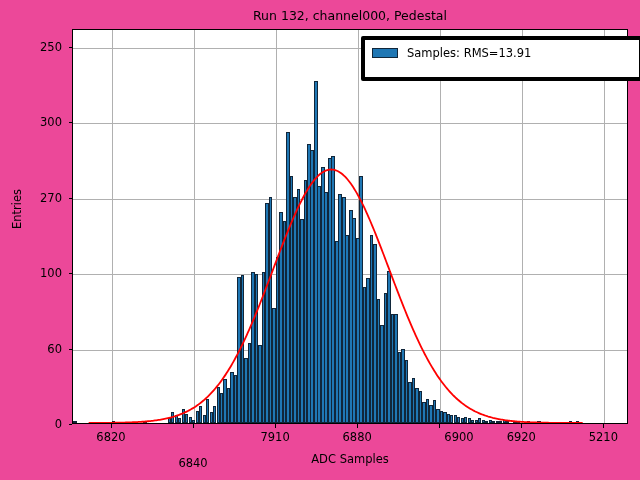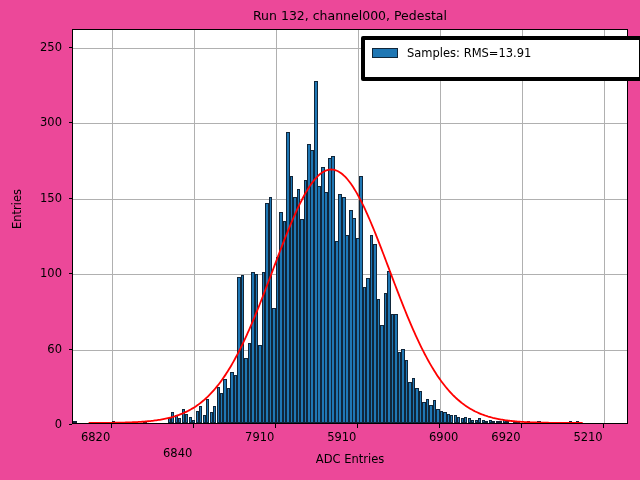--- a/index.html
+++ b/index.html
@@ -80,20 +80,21 @@
   .tick-y {
     position: absolute;
     height: 1px;
     width: 3.5px;
     background: #000000;
   }
   .ticklabel-x {
     position: absolute;
     font-size: 11.5px;
     color: #000000;
+    text-align: center;
     width: 60px;
     line-height: 14px;
   }
   .ticklabel-y {
     position: absolute;
     font-size: 11.5px;
     color: #000000;
     text-align: right;
     width: 46px;
     line-height: 14px;
@@ -291,48 +292,48 @@
       </div>
     <svg id="curve-layer" viewBox="0 0 556 395" preserveAspectRatio="none">
       <path id="fit-path" fill="none" stroke="#ff0000" stroke-width="1.8" stroke-linejoin="round" stroke-linecap="round" vector-effect="non-scaling-stroke" d="M16.41 394.96 L17.59 394.95 L18.77 394.95 L19.95 394.94 L21.12 394.94 L22.30 394.93 L23.48 394.93 L24.65 394.92 L25.83 394.92 L27.01 394.91 L28.19 394.90 L29.36 394.89 L30.54 394.89 L31.72 394.88 L32.89 394.87 L34.07 394.85 L35.25 394.84 L36.43 394.83 L37.60 394.82 L38.78 394.80 L39.96 394.79 L41.14 394.77 L42.31 394.75 L43.49 394.73 L44.67 394.71 L45.84 394.69 L47.02 394.67 L48.20 394.64 L49.38 394.61 L50.55 394.58 L51.73 394.55 L52.91 394.52 L54.09 394.48 L55.26 394.45 L56.44 394.41 L57.62 394.36 L58.79 394.32 L59.97 394.27 L61.15 394.21 L62.33 394.16 L63.50 394.10 L64.68 394.04 L65.86 393.97 L67.04 393.90 L68.21 393.82 L69.39 393.74 L70.57 393.66 L71.74 393.56 L72.92 393.47 L74.10 393.37 L75.28 393.26 L76.45 393.14 L77.63 393.02 L78.81 392.89 L79.99 392.76 L81.16 392.62 L82.34 392.46 L83.52 392.30 L84.69 392.13 L85.87 391.96 L87.05 391.77 L88.23 391.57 L89.40 391.36 L90.58 391.14 L91.76 390.91 L92.94 390.67 L94.11 390.41 L95.29 390.14 L96.47 389.85 L97.64 389.56 L98.82 389.24 L100.00 388.92 L101.18 388.57 L102.35 388.21 L103.53 387.83 L104.71 387.43 L105.89 387.02 L107.06 386.59 L108.24 386.13 L109.42 385.66 L110.59 385.16 L111.77 384.64 L112.95 384.10 L114.13 383.53 L115.30 382.94 L116.48 382.33 L117.66 381.69 L118.84 381.02 L120.01 380.32 L121.19 379.60 L122.37 378.85 L123.54 378.06 L124.72 377.25 L125.90 376.41 L127.08 375.53 L128.25 374.62 L129.43 373.68 L130.61 372.70 L131.78 371.69 L132.96 370.64 L134.14 369.55 L135.32 368.43 L136.49 367.27 L137.67 366.06 L138.85 364.82 L140.03 363.54 L141.20 362.22 L142.38 360.86 L143.56 359.45 L144.73 358.00 L145.91 356.51 L147.09 354.98 L148.27 353.40 L149.44 351.77 L150.62 350.10 L151.80 348.39 L152.98 346.63 L154.15 344.82 L155.33 342.97 L156.51 341.07 L157.68 339.13 L158.86 337.13 L160.04 335.10 L161.22 333.01 L162.39 330.88 L163.57 328.70 L164.75 326.48 L165.93 324.21 L167.10 321.90 L168.28 319.54 L169.46 317.14 L170.63 314.69 L171.81 312.20 L172.99 309.67 L174.17 307.09 L175.34 304.48 L176.52 301.83 L177.70 299.14 L178.88 296.41 L180.05 293.64 L181.23 290.84 L182.41 288.01 L183.58 285.14 L184.76 282.24 L185.94 279.32 L187.12 276.36 L188.29 273.38 L189.47 270.38 L190.65 267.35 L191.83 264.31 L193.00 261.25 L194.18 258.17 L195.36 255.08 L196.53 251.97 L197.71 248.86 L198.89 245.74 L200.07 242.62 L201.24 239.49 L202.42 236.37 L203.60 233.25 L204.78 230.13 L205.95 227.02 L207.13 223.93 L208.31 220.85 L209.48 217.79 L210.66 214.74 L211.84 211.72 L213.02 208.73 L214.19 205.76 L215.37 202.82 L216.55 199.92 L217.73 197.06 L218.90 194.23 L220.08 191.45 L221.26 188.72 L222.43 186.03 L223.61 183.40 L224.79 180.81 L225.97 178.29 L227.14 175.83 L228.32 173.43 L229.50 171.09 L230.68 168.82 L231.85 166.63 L233.03 164.50 L234.21 162.45 L235.38 160.48 L236.56 158.59 L237.74 156.78 L238.92 155.06 L240.09 153.42 L241.27 151.87 L242.45 150.41 L243.62 149.04 L244.80 147.77 L245.98 146.59 L247.16 145.51 L248.33 144.52 L249.51 143.63 L250.69 142.85 L251.87 142.16 L253.04 141.58 L254.22 141.10 L255.40 140.72 L256.57 140.45 L257.75 140.28 L258.93 140.21 L260.11 140.25 L261.28 140.39 L262.46 140.64 L263.64 140.99 L264.82 141.44 L265.99 142.00 L267.17 142.65 L268.35 143.41 L269.52 144.27 L270.70 145.23 L271.88 146.29 L273.06 147.44 L274.23 148.69 L275.41 150.03 L276.59 151.47 L277.77 152.99 L278.94 154.61 L280.12 156.31 L281.30 158.10 L282.47 159.97 L283.65 161.92 L284.83 163.94 L286.01 166.05 L287.18 168.23 L288.36 170.47 L289.54 172.79 L290.72 175.18 L291.89 177.62 L293.07 180.13 L294.25 182.69 L295.42 185.32 L296.60 187.99 L297.78 190.71 L298.96 193.48 L300.13 196.29 L301.31 199.15 L302.49 202.04 L303.67 204.96 L304.84 207.92 L306.02 210.91 L307.20 213.93 L308.37 216.96 L309.55 220.02 L310.73 223.10 L311.91 226.19 L313.08 229.29 L314.26 232.41 L315.44 235.53 L316.62 238.65 L317.79 241.78 L318.97 244.90 L320.15 248.02 L321.32 251.14 L322.50 254.24 L323.68 257.34 L324.86 260.42 L326.03 263.49 L327.21 266.54 L328.39 269.57 L329.57 272.58 L330.74 275.56 L331.92 278.52 L333.10 281.46 L334.27 284.36 L335.45 287.24 L336.63 290.08 L337.81 292.89 L338.98 295.66 L340.16 298.40 L341.34 301.11 L342.51 303.77 L343.69 306.39 L344.87 308.98 L346.05 311.52 L347.22 314.02 L348.40 316.48 L349.58 318.90 L350.76 321.27 L351.93 323.59 L353.11 325.87 L354.29 328.11 L355.46 330.30 L356.64 332.44 L357.82 334.54 L359.00 336.59 L360.17 338.59 L361.35 340.55 L362.53 342.46 L363.71 344.33 L364.88 346.15 L366.06 347.92 L367.24 349.65 L368.41 351.33 L369.59 352.96 L370.77 354.56 L371.95 356.10 L373.12 357.61 L374.30 359.07 L375.48 360.48 L376.66 361.86 L377.83 363.19 L379.01 364.48 L380.19 365.73 L381.36 366.95 L382.54 368.12 L383.72 369.25 L384.90 370.35 L386.07 371.41 L387.25 372.43 L388.43 373.42 L389.61 374.37 L390.78 375.29 L391.96 376.17 L393.14 377.03 L394.31 377.85 L395.49 378.64 L396.67 379.40 L397.85 380.13 L399.02 380.83 L400.20 381.51 L401.38 382.16 L402.56 382.78 L403.73 383.38 L404.91 383.95 L406.09 384.50 L407.26 385.02 L408.44 385.52 L409.62 386.00 L410.80 386.46 L411.97 386.90 L413.15 387.33 L414.33 387.73 L415.51 388.11 L416.68 388.48 L417.86 388.82 L419.04 389.16 L420.21 389.47 L421.39 389.78 L422.57 390.06 L423.75 390.34 L424.92 390.60 L426.10 390.84 L427.28 391.08 L428.46 391.30 L429.63 391.51 L430.81 391.72 L431.99 391.91 L433.16 392.09 L434.34 392.26 L435.52 392.42 L436.70 392.58 L437.87 392.72 L439.05 392.86 L440.23 392.99 L441.40 393.11 L442.58 393.23 L443.76 393.34 L444.94 393.44 L446.11 393.54 L447.29 393.63 L448.47 393.72 L449.65 393.80 L450.82 393.88 L452.00 393.95 L453.18 394.02 L454.35 394.08 L455.53 394.14 L456.71 394.20 L457.89 394.25 L459.06 394.30 L460.24 394.35 L461.42 394.39 L462.60 394.44 L463.77 394.47 L464.95 394.51 L466.13 394.54 L467.30 394.58 L468.48 394.61 L469.66 394.63 L470.84 394.66 L472.01 394.68 L473.19 394.71 L474.37 394.73 L475.55 394.75 L476.72 394.77 L477.90 394.78 L479.08 394.80 L480.25 394.81 L481.43 394.83 L482.61 394.84 L483.79 394.85 L484.96 394.86 L486.14 394.87 L487.32 394.88 L488.50 394.89 L489.67 394.90 L490.85 394.91 L492.03 394.92 L493.20 394.92 L494.38 394.93 L495.56 394.93 L496.74 394.94 L497.91 394.94 L499.09 394.95 L500.27 394.95 L501.45 394.96 L502.62 394.96 L503.80 394.96 L504.98 394.97 L506.15 394.97 L507.33 394.97 L508.51 394.97 L509.69 394.98 L510.86 394.98"></path>
     </svg>
   </div>
 
   <div id="ticks-x">
       <div class="tick-x" style="left: 110.982px; top: 424px;"></div>
       <div class="ticklabel-x" style="left: 80.9815px; top: 430px;">6820</div>
       <div class="tick-x" style="left: 193.048px; top: 424px;"></div>
-      <div class="ticklabel-x" style="left: 163.048px; top: 446px;">6840</div>
+      <div class="ticklabel-x" style="left: 163.048px; top: 456px;">6840</div>
       <div class="tick-x" style="left: 275.114px; top: 424px;"></div>
       <div class="ticklabel-x" style="left: 245.114px; top: 430px;">7910</div>
       <div class="tick-x" style="left: 357.181px; top: 424px;"></div>
-      <div class="ticklabel-x" style="left: 327.181px; top: 430px;">5910</div>
+      <div class="ticklabel-x" style="left: 327.181px; top: 430px;">6880</div>
       <div class="tick-x" style="left: 439.247px; top: 424px;"></div>
       <div class="ticklabel-x" style="left: 429px; top: 430px;">6900</div>
       <div class="tick-x" style="left: 521.314px; top: 424px;"></div>
       <div class="ticklabel-x" style="left: 491.314px; top: 430px;">6920</div>
       <div class="tick-x" style="left: 603.38px; top: 424px;"></div>
       <div class="ticklabel-x" style="left: 573.38px; top: 430px;">5210</div>
     </div>
   <div id="ticks-y">
       <div class="tick-y" style="left: 68.5px; top: 424px;"></div>
       <div class="ticklabel-y" style="left: 16px; top: 417px;">0</div>
       <div class="tick-y" style="left: 68.5px; top: 348.618px;"></div>
       <div class="ticklabel-y" style="left: 16px; top: 341.618px;">60</div>
       <div class="tick-y" style="left: 68.5px; top: 273.237px;"></div>
       <div class="ticklabel-y" style="left: 16px; top: 266.237px;">100</div>
       <div class="tick-y" style="left: 68.5px; top: 197.855px;"></div>
-      <div class="ticklabel-y" style="left: 16px; top: 190.855px;">150</div>
+      <div class="ticklabel-y" style="left: 16px; top: 190.855px;">270</div>
       <div class="tick-y" style="left: 68.5px; top: 122.473px;"></div>
       <div class="ticklabel-y" style="left: 16px; top: 115.473px;">300</div>
       <div class="tick-y" style="left: 68.5px; top: 47.0916px;"></div>
       <div class="ticklabel-y" style="left: 16px; top: 40.0916px;">250</div>
     </div>
 
-  <div id="xlabel">ADC Entries</div>
+  <div id="xlabel">ADC Samples</div>
   <div id="ylabel">Entries</div>
 
   <div id="legend">
     <div class="legend-row">
       <span class="legend-swatch-patch"></span>
       <span class="legend-text">Samples: RMS=13.91</span>
     </div>
   </div>
 
 </div>

